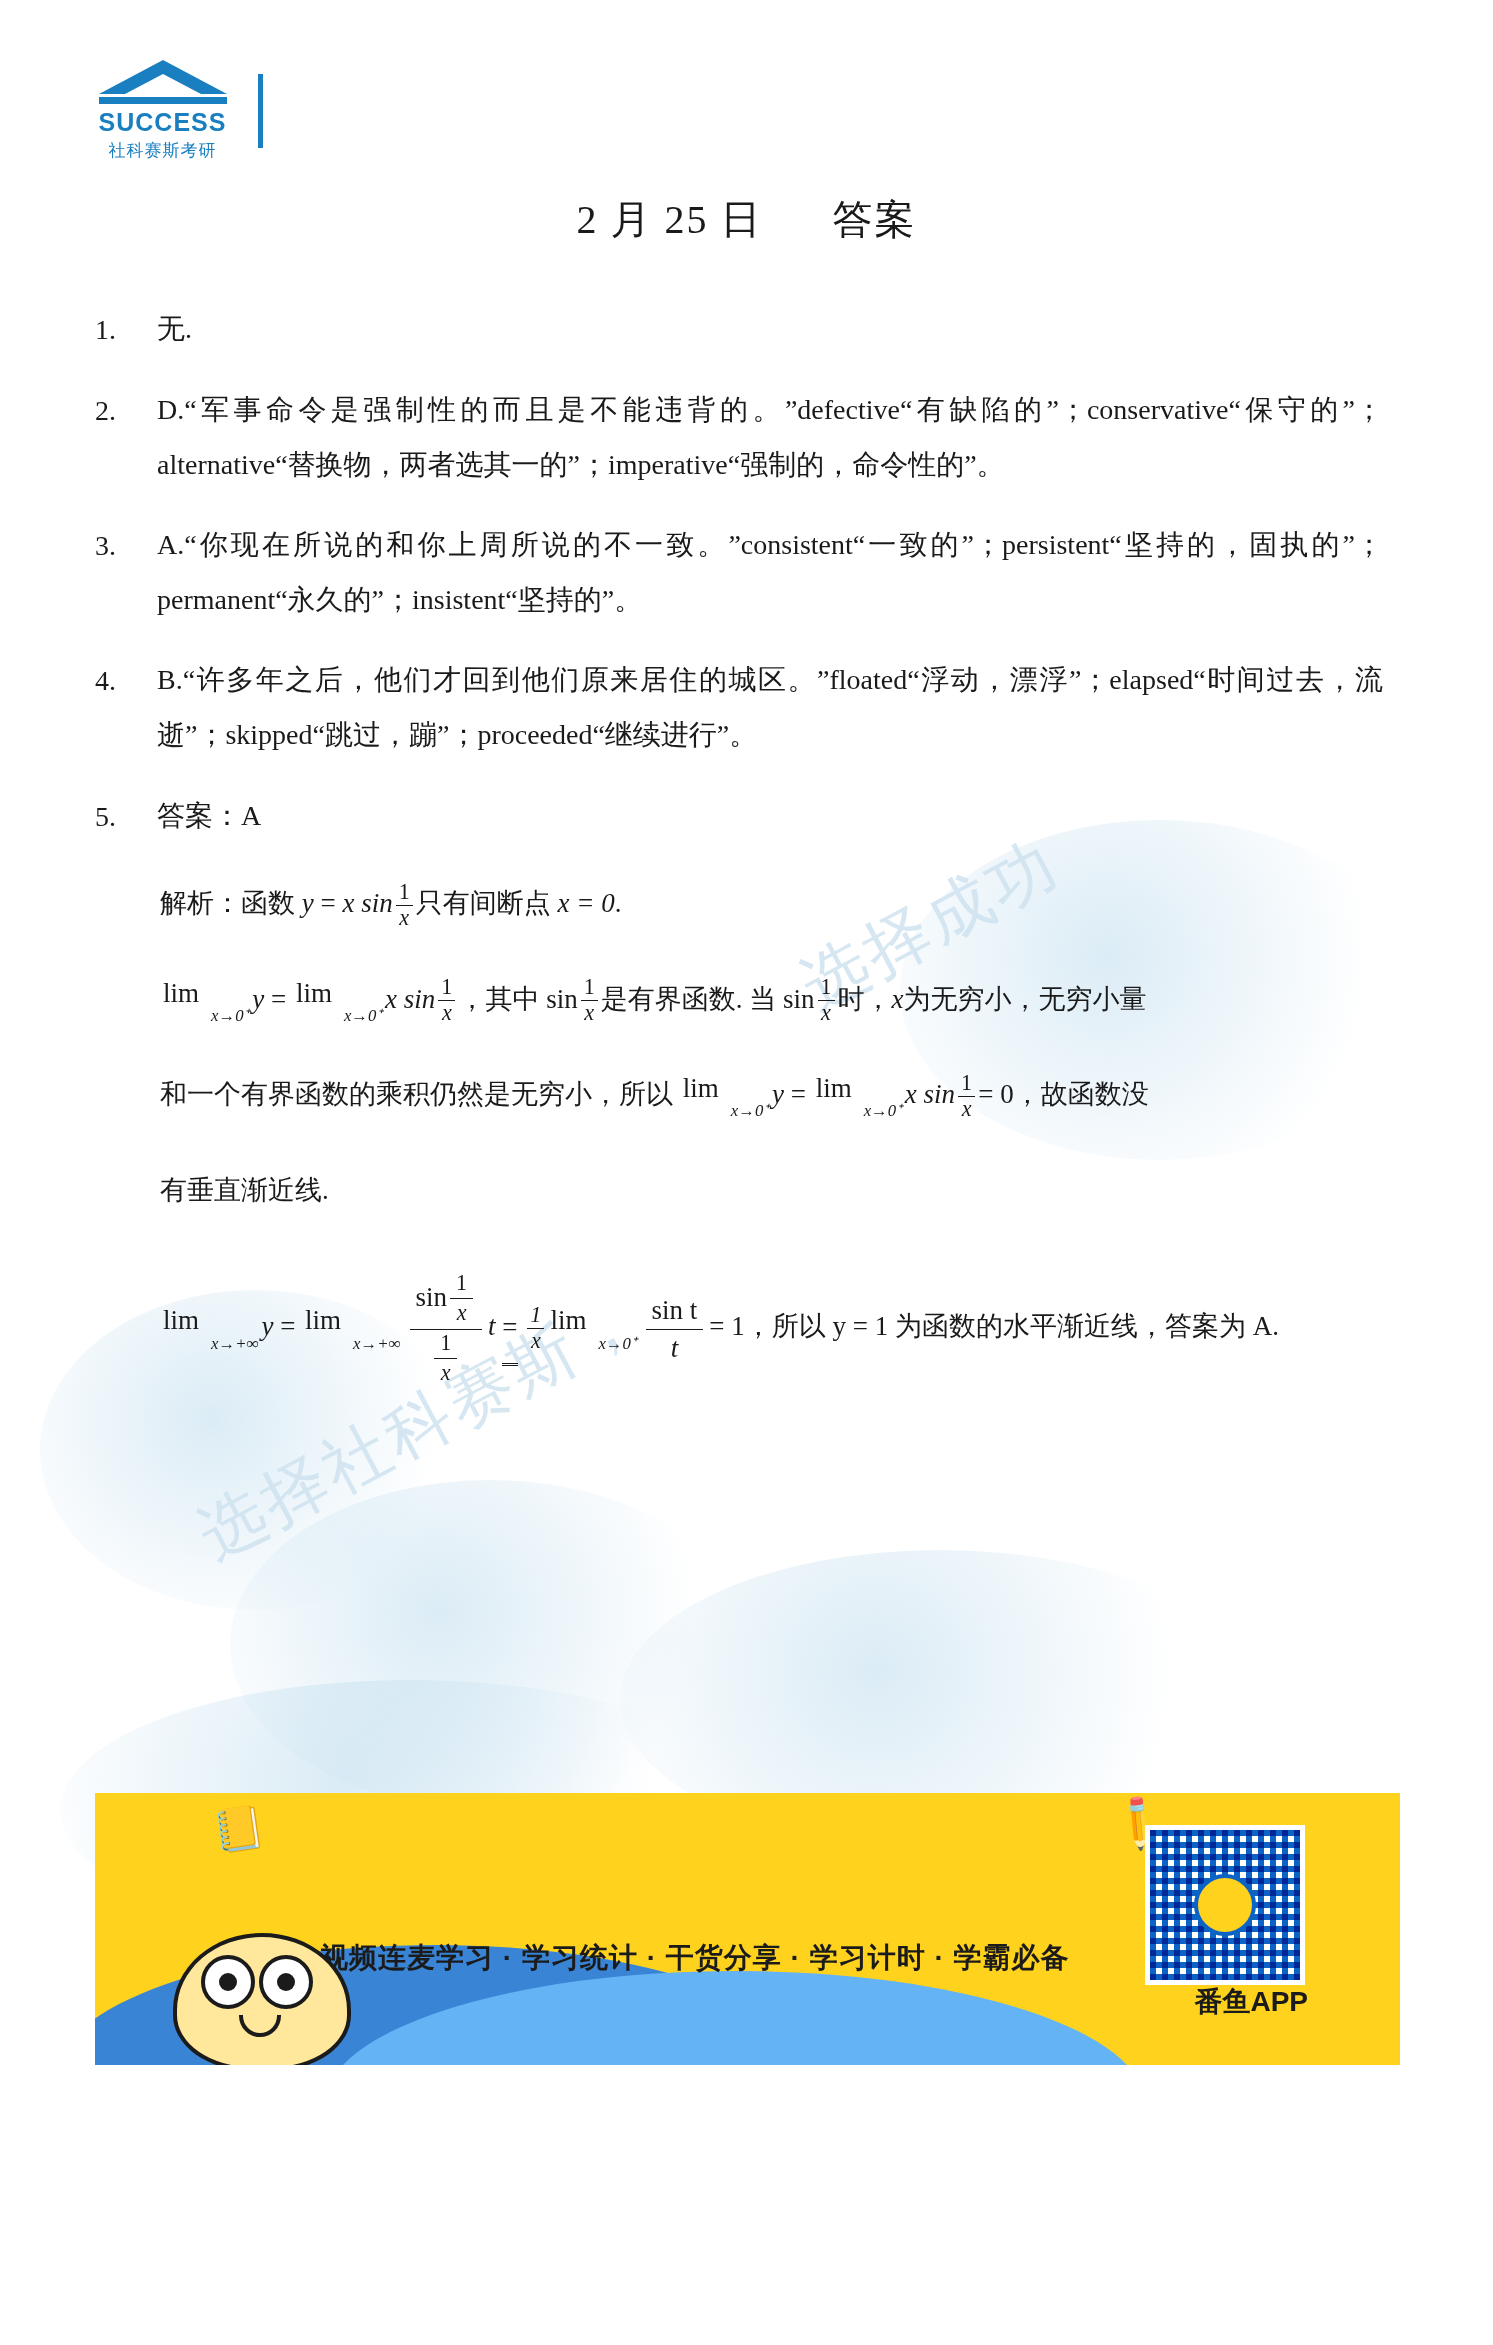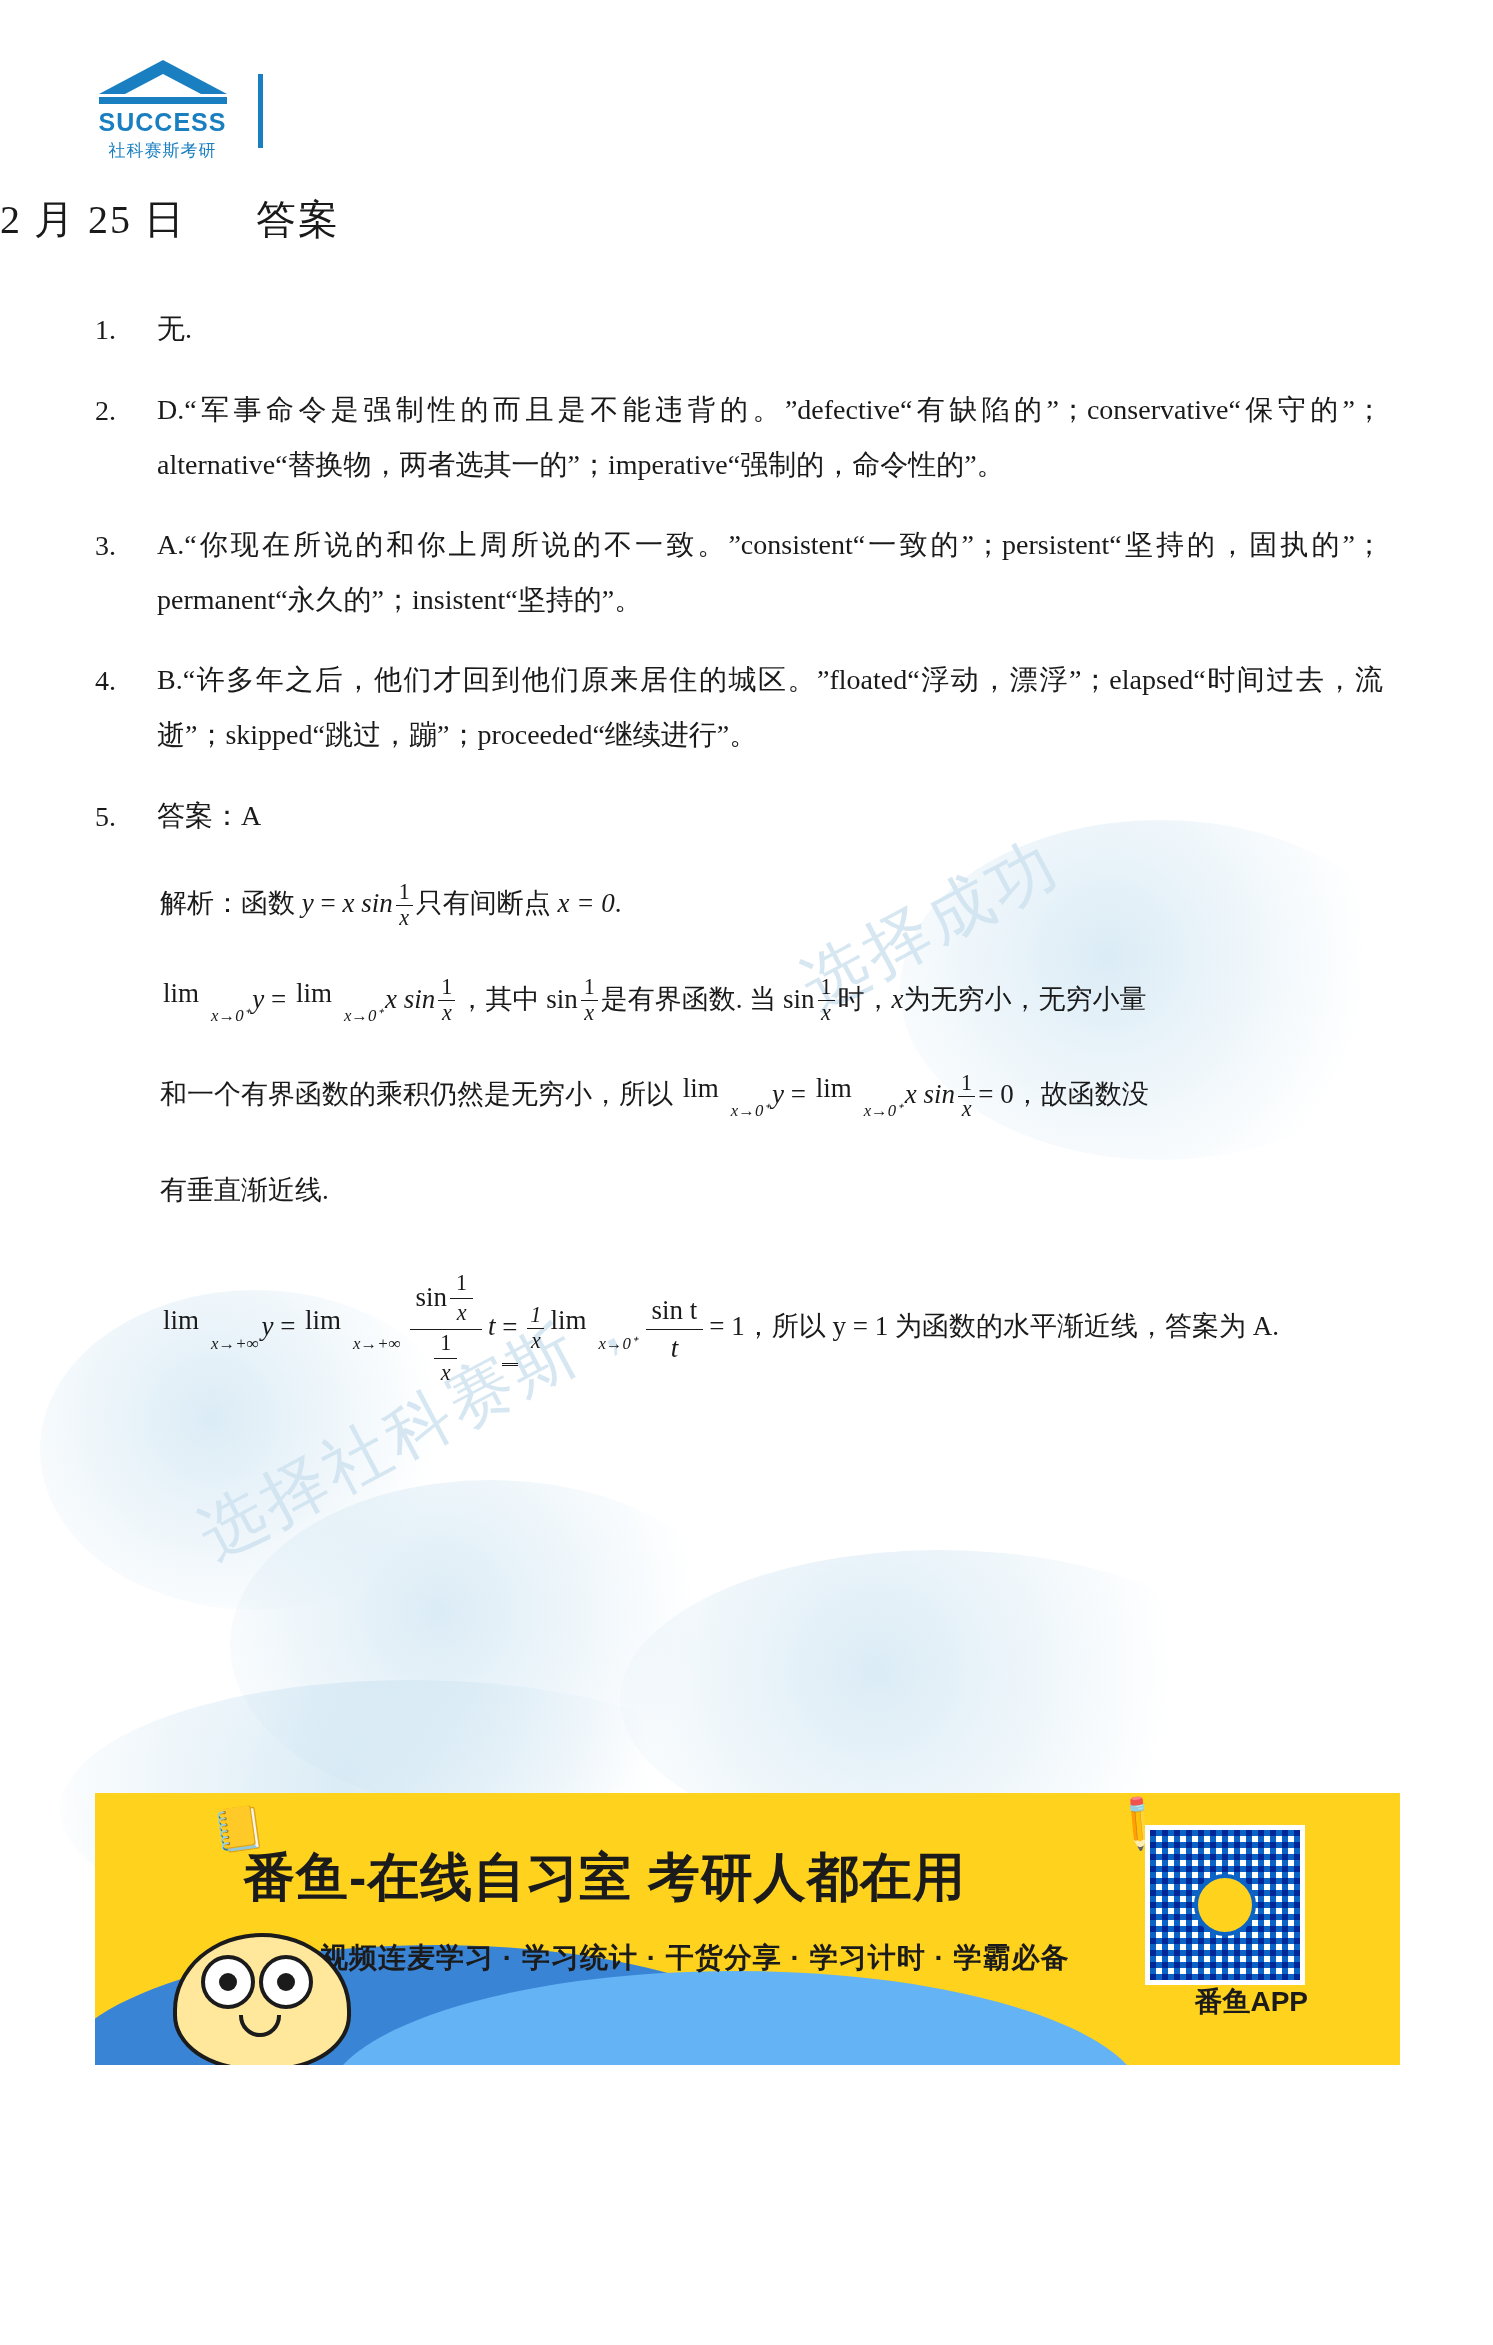--- a/index.html
+++ b/index.html
@@ -113,21 +113,21 @@
   .header-slogan {
     font-family: "Liberation Sans", sans-serif;
     font-weight: bold;
     font-size: 44px;
     color: #1a7fc1;
     letter-spacing: 1px;
   }
 
   
   .doc-title {
-    text-align: left;
+    text-align: center;
     font-size: 40px;
     margin: 30px 0 16px 0;
     letter-spacing: 2px;
   }
   .doc-title .gap { display: inline-block; width: 70px; }
 
   
   .qlist {
     margin: 55px 0 0 0;
     padding: 0 110px 0 95px;
@@ -431,21 +431,20 @@
   </div>
 </div>
 
 <div class="banner">
   <div class="banner-wave"></div>
   <div class="banner-wave2"></div>
 
   <div class="banner-book">📒</div>
   <div class="banner-pencil">✏️</div>
 
-  <div class="banner-title">番鱼-在线自习室 考研人都在用</div>
   <div class="banner-sub">视频连麦学习 · 学习统计 · 干货分享 · 学习计时 · 学霸必备</div>
 
   <div class="fish">
     <div class="fish-body">
       <div class="fish-eye l">
           <div class="fish-pupil"></div>
         </div>
       <div class="fish-eye r">
           <div class="fish-pupil"></div>
         </div>

